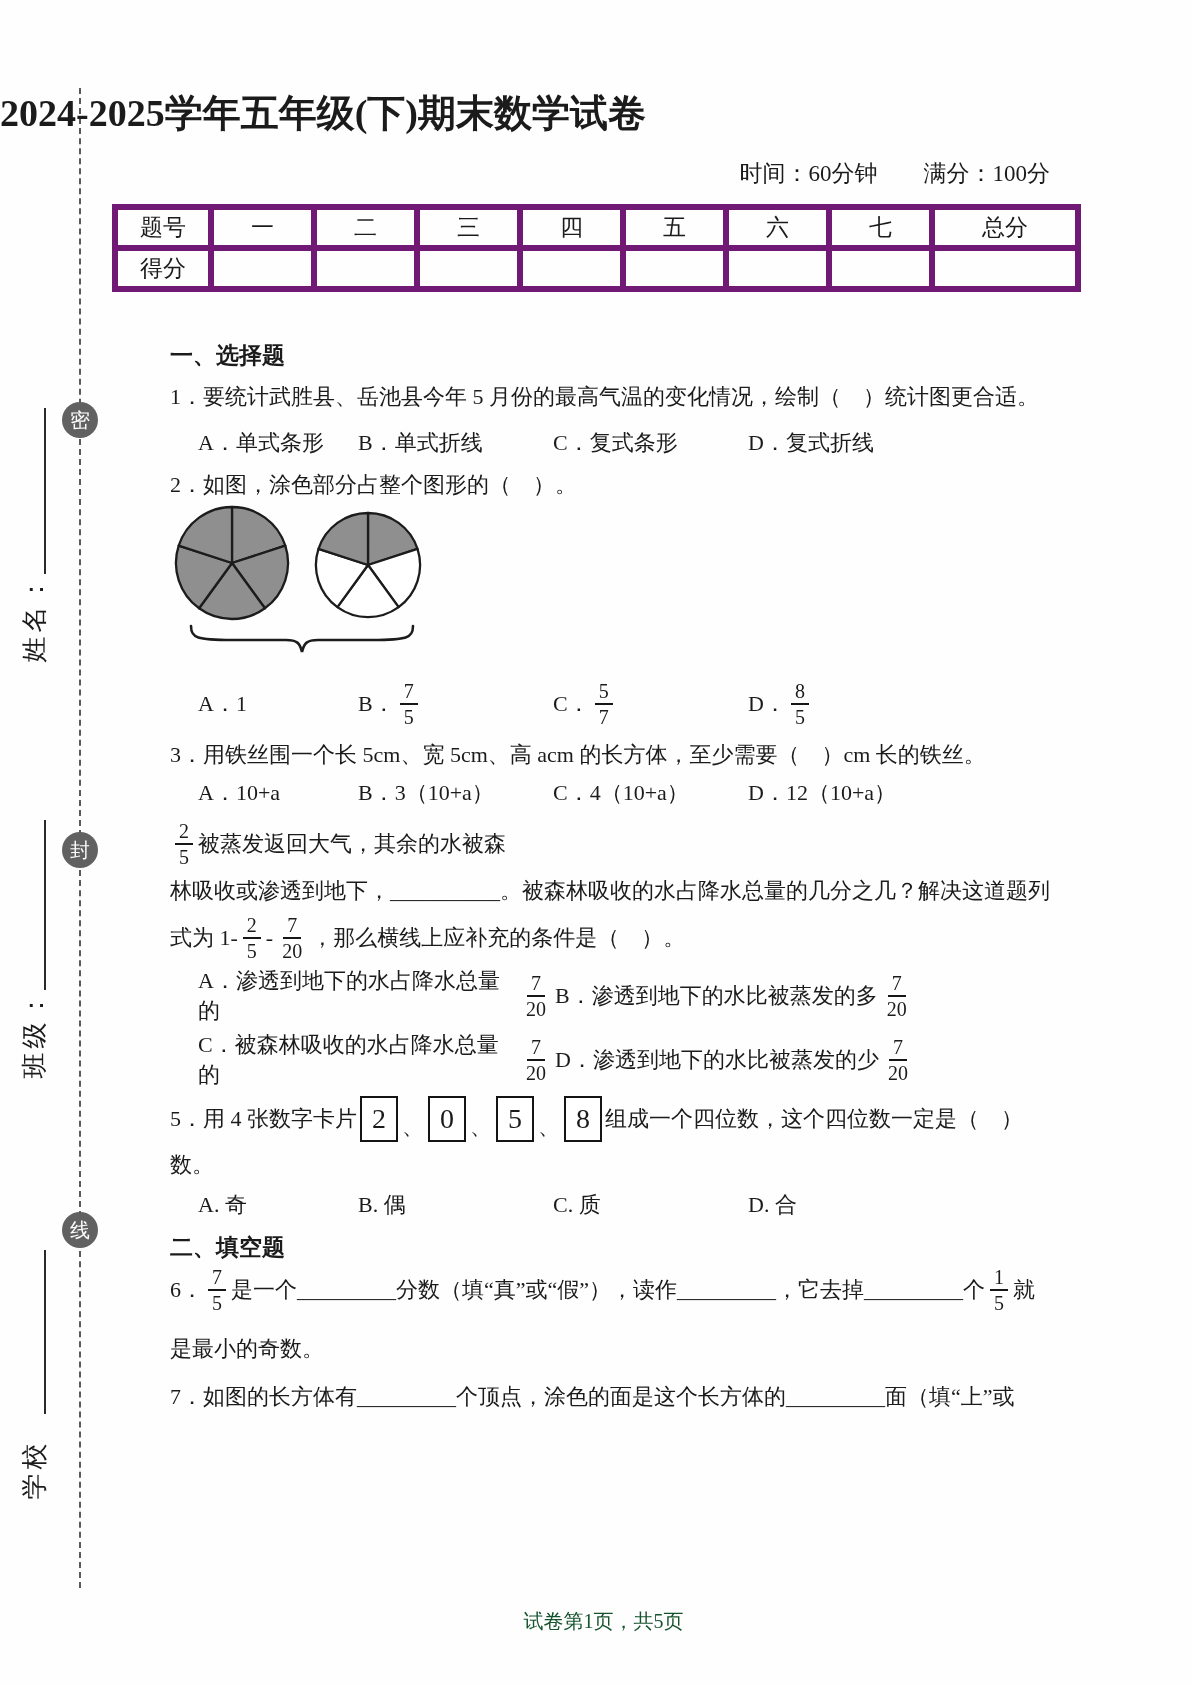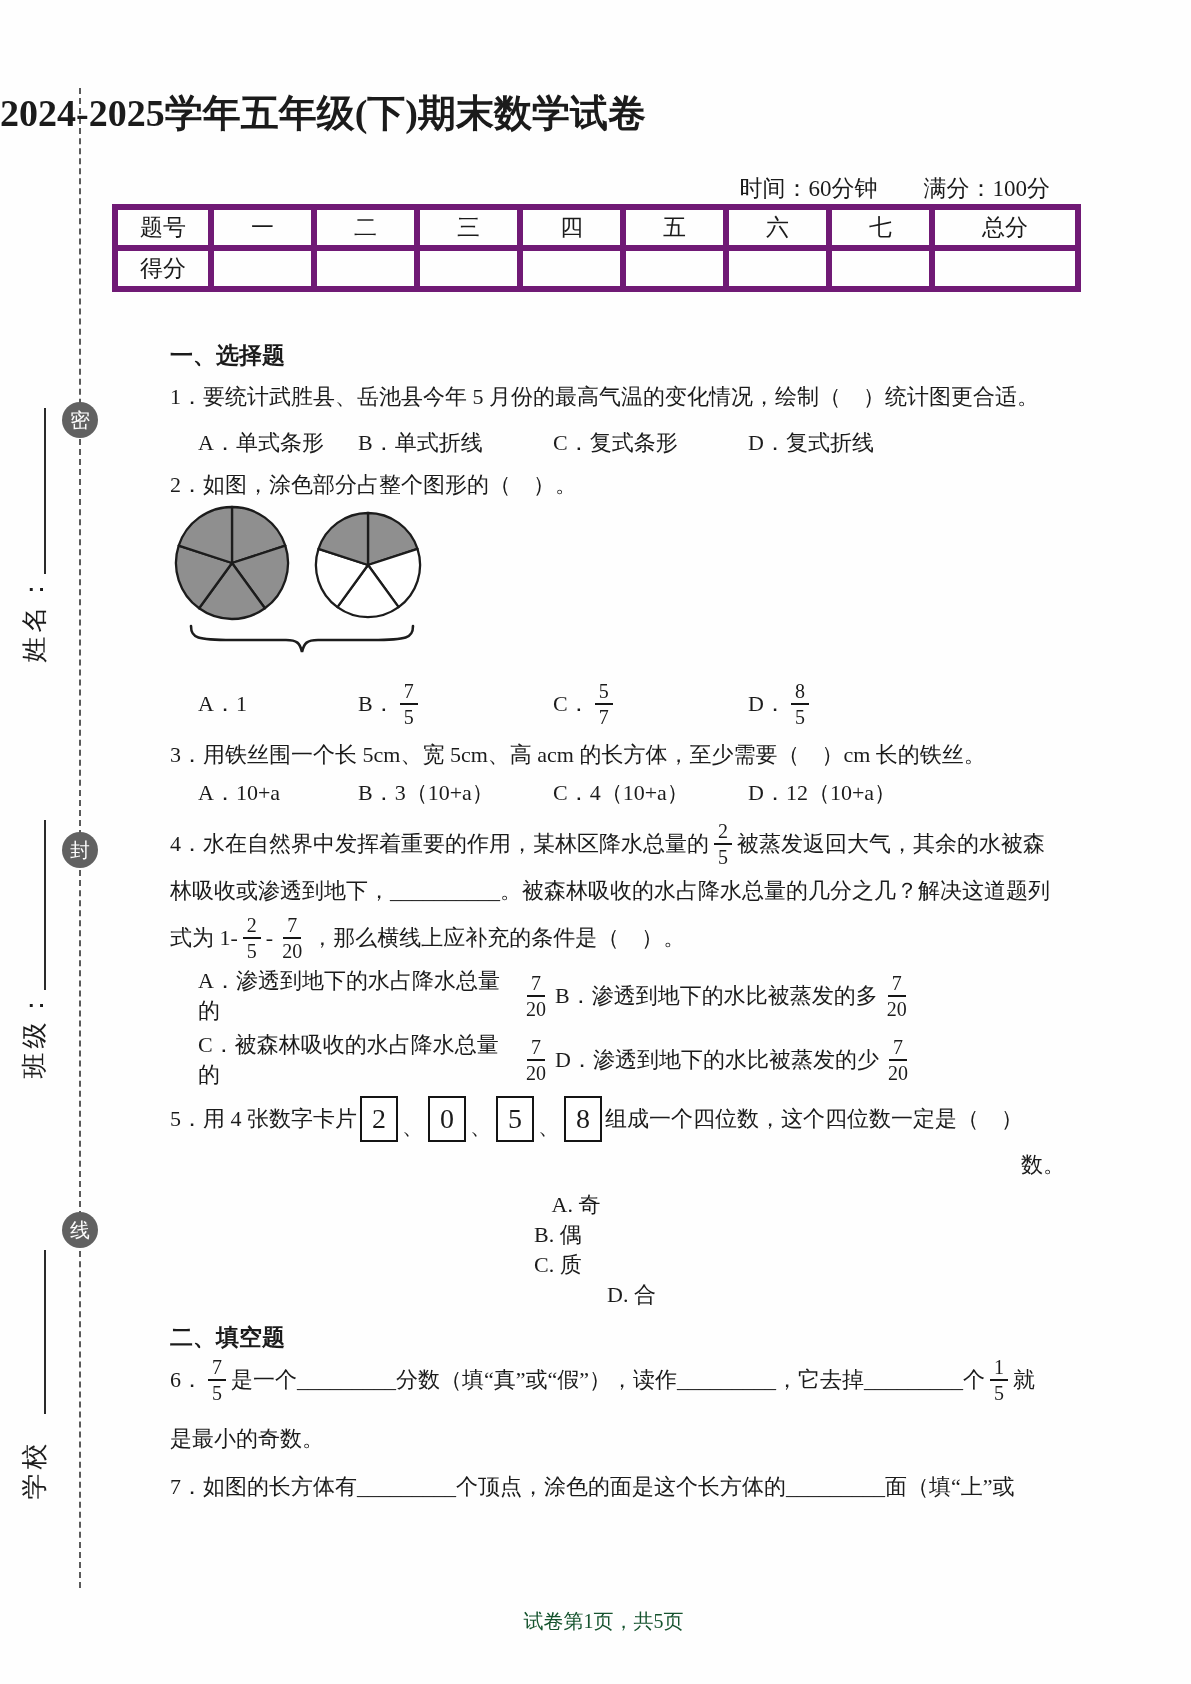--- a/index.html
+++ b/index.html
@@ -15,34 +15,34 @@
   .wl1{ top:408px; height:166px; } .wl2{ top:820px; height:170px; } .wl3{ top:1250px; height:164px; }
   .vlabel { position:absolute; font-size:26px; letter-spacing:4px; white-space:nowrap;
             transform:rotate(-90deg); transform-origin:center; }
   .vl-name { left:-14px; top:600px; width:96px; text-align:center; }
   .vl-class { left:-14px; top:1016px; width:96px; text-align:center; }
   .vl-school { left:-4px; top:1452px; width:76px; text-align:center; }
 
   
   .title { position:absolute; top:88px; left:0; width:100%; 
            font-size:38px; font-weight:700; letter-spacing:0px; }
-  .meta { position:absolute; top:173px; right:141px; display:flex; gap:46px; font-size:23px; }
+  .meta { position:absolute; top:158px; right:141px; display:flex; gap:46px; font-size:23px; }
 
   
   .score-table { position:absolute; left:112px; top:204px; border-collapse:collapse; table-layout:fixed; }
   .score-table td { border:6px solid #701a75; height:41px; text-align:center; font-size:23px; }
   .score-table { border:3px solid #2c2c2c; }
   .col-head{ width:96px; } .col-q{ width:103px; } .col-total{ width:146px; }
 
   
   .content { position:absolute; left:170px; top:340px; width:895px; font-size:22px; line-height:30px; }
   .sec-title { font-family:"Liberation Sans", sans-serif; font-weight:700; font-size:23px; margin-bottom:12px; }
   .stem { margin-bottom:14px; }
-  .mb4{margin-bottom:4px;} .mb6{margin-bottom:6px;} .mb8{margin-bottom:8px;} .mb10{margin-bottom:10px;text-align:right;}
-  .mb12{margin-bottom:12px;} .mb16{margin-bottom:16px;} .mb18{margin-bottom:18px;} .mb20{margin-bottom:20px;} .mb62{margin-bottom:62px;flex-direction:column;}
+  .mb4{margin-bottom:4px;} .mb6{margin-bottom:6px;} .mb8{margin-bottom:8px;} .mb10{margin-bottom:10px;}
+  .mb12{margin-bottom:12px;} .mb16{margin-bottom:16px;} .mb18{margin-bottom:18px;} .mb20{margin-bottom:20px;} .mb62{margin-bottom:62px;}
 
   .opts4 { display:flex; padding-left:28px; margin-bottom:12px; align-items:center; }
   .opts4 > span { display:inline-flex; align-items:center; }
   .opts4 > span:nth-child(1){ width:160px; }
   .opts4 > span:nth-child(2){ width:195px; }
   .opts4 > span:nth-child(3){ width:195px; }
   .opts4 > span:nth-child(4){ flex:1; }
 
   .opts2 { display:flex; padding-left:28px; align-items:center;justify-content:flex-end; }
   .opts2 > span { display:inline-flex; align-items:center; }
@@ -179,21 +179,20 @@
 
     <p class="stem mb8">3．用铁丝围一个长 5cm、宽 5cm、高 acm 的长方体，至少需要（　）cm 长的铁丝。</p>
     <div class="opts4 mb10">
       <span>A．10+a</span>
       <span>B．3（10+a）</span>
       <span>C．4（10+a）</span>
       <span>D．12（10+a）</span>
     </div>
 
     <div class="fline mb8">
-      <span>4．水在自然界中发挥着重要的作用，某林区降水总量的</span>
       <span class="frac">
         <span class="n">2</span>
         <span class="d">5</span>
       </span>
       <span>被蒸发返回大气，其余的水被森</span>
     </div>
     <p class="stem mb8">林吸收或渗透到地下，__________。被森林吸收的水占降水总量的几分之几？解决这道题列</p>
     <div class="fline mb4">
       <span>式为 1-</span>
       <span class="frac">

